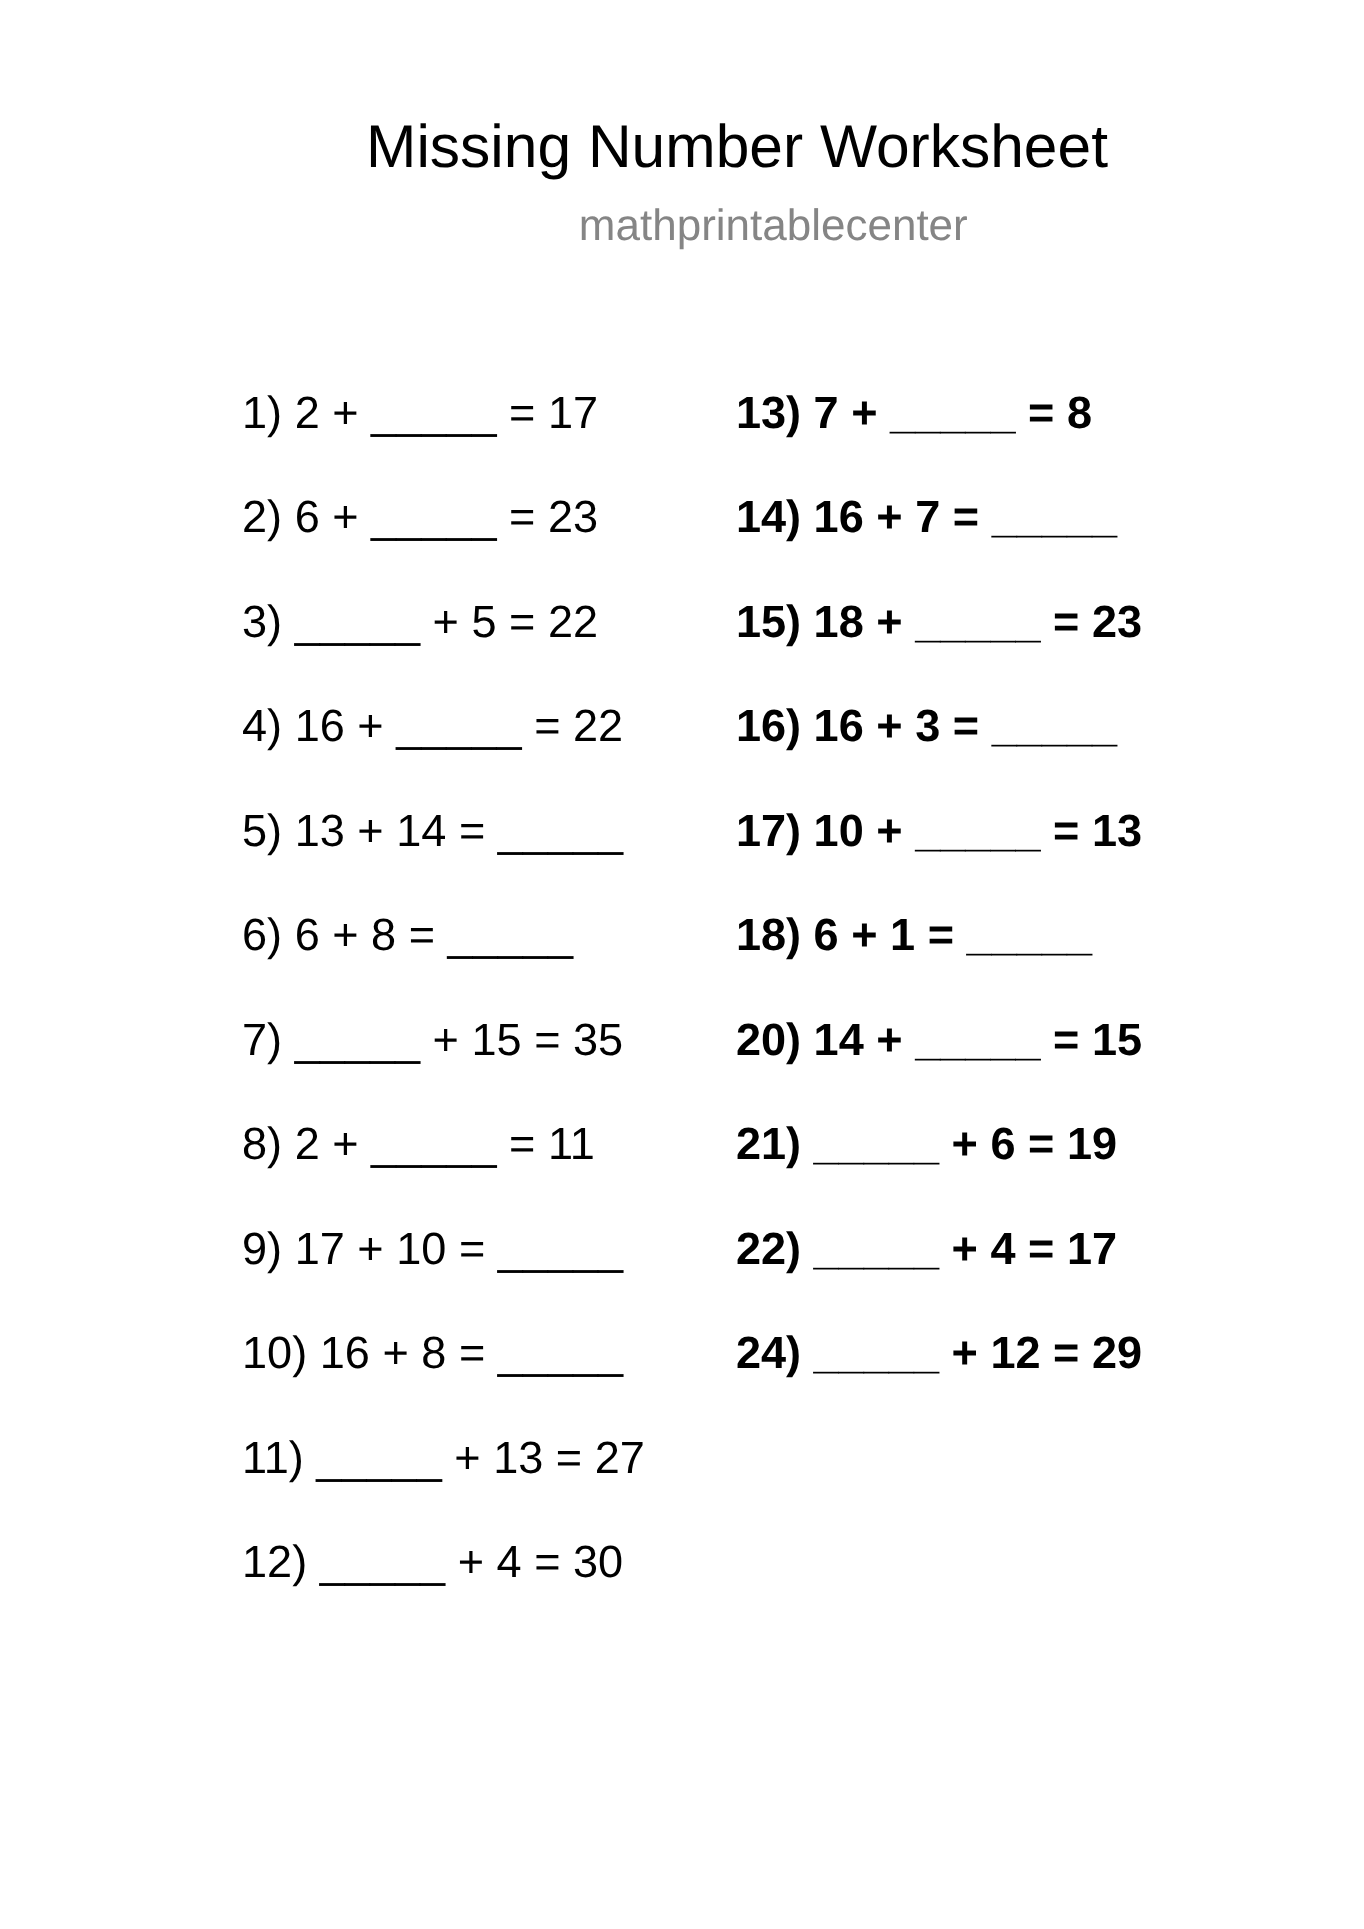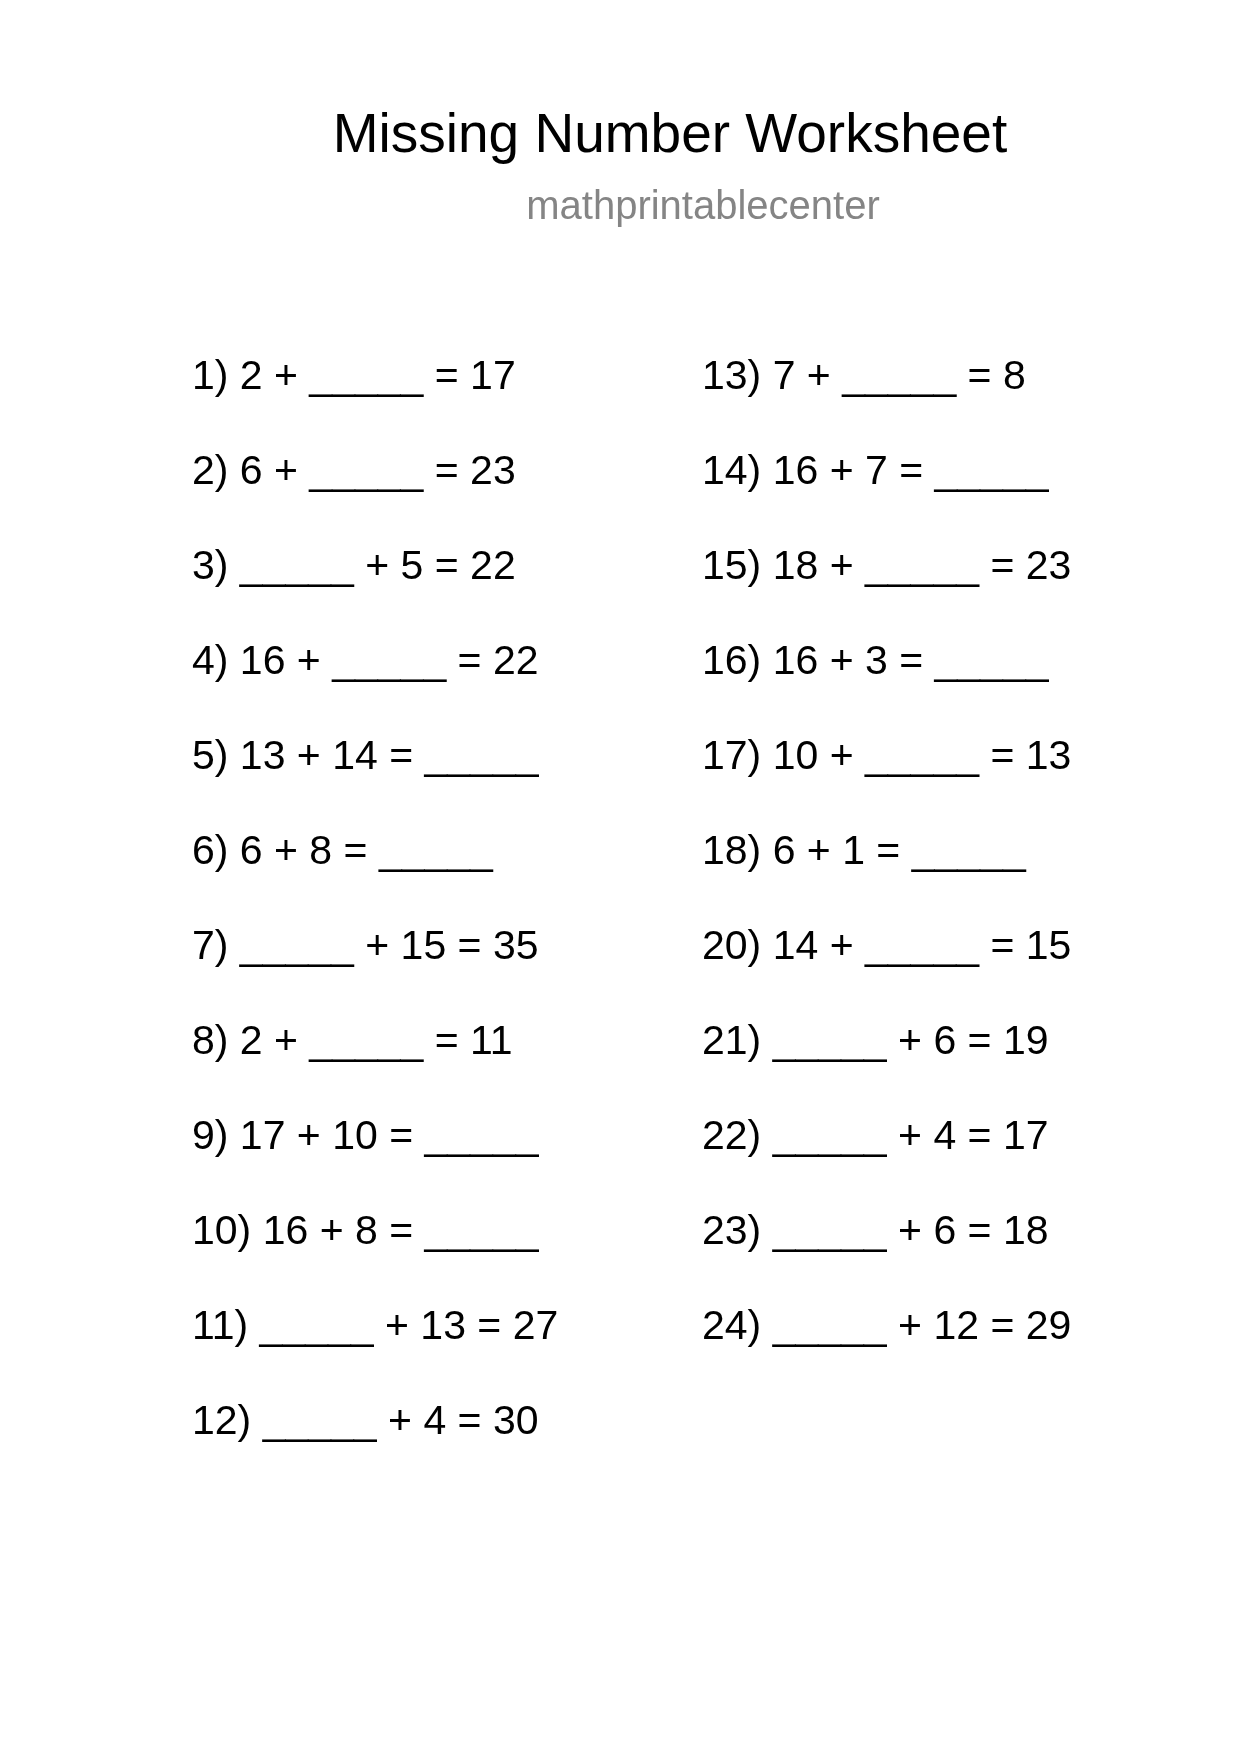--- a/index.html
+++ b/index.html
@@ -35,22 +35,22 @@
       text-align: center;
       font-size: 40px;
       line-height: 48px;
       color: #858585;
       white-space: nowrap;
     }
     .column {
       position: absolute;
       top: 350px;
     }
-    .column.left { left: 192px; }
-    .column.right { left: 702px; }
+    .column.left { left: 220px; }
+    .column.right { left: 669px; font-weight: bold; }
     .problem {
       height: 95px;
       font-size: 41px;
       line-height: 50px;
       white-space: pre;
     }
   </style>
 </head>
 <body>
 
@@ -75,15 +75,14 @@
 <div class="column right">
   <div class="problem">13) 7 + _____ = 8</div>
   <div class="problem">14) 16 + 7 = _____</div>
   <div class="problem">15) 18 + _____ = 23</div>
   <div class="problem">16) 16 + 3 = _____</div>
   <div class="problem">17) 10 + _____ = 13</div>
   <div class="problem">18) 6 + 1 = _____</div>
   <div class="problem">20) 14 + _____ = 15</div>
   <div class="problem">21) _____ + 6 = 19</div>
   <div class="problem">22) _____ + 4 = 17</div>
-  <div class="problem">23) _____ + 6 = 18</div>
   <div class="problem">24) _____ + 12 = 29</div>
 </div>
 
 </body></html>

